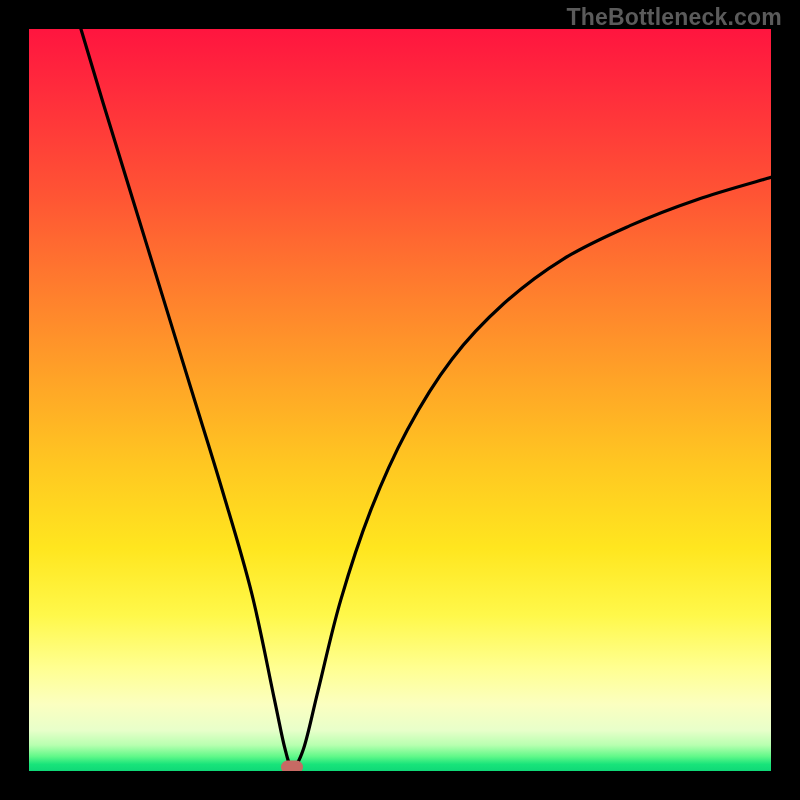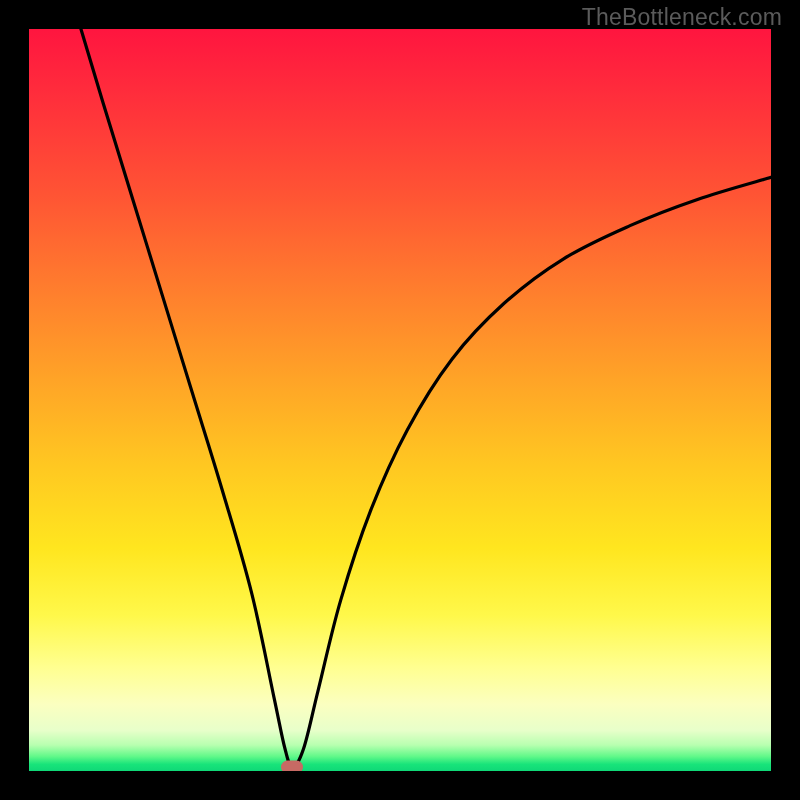--- a/index.html
+++ b/index.html
@@ -10,21 +10,21 @@
     position: relative;
     font-family: Arial, Helvetica, sans-serif;
     overflow: hidden;
   }
   .watermark {
     position: absolute;
     top: 4px;
     right: 18px;
     color: #5b5b5b;
     font-size: 23px;
-    font-weight: 400;
+    font-weight: 700;
     z-index: 10;
     letter-spacing: 0.2px;
   }
   .outer {
     position: absolute;
     left: 0; top: 0;
     width: 800px; height: 800px;
     background: #000;
   }
   .plot {

